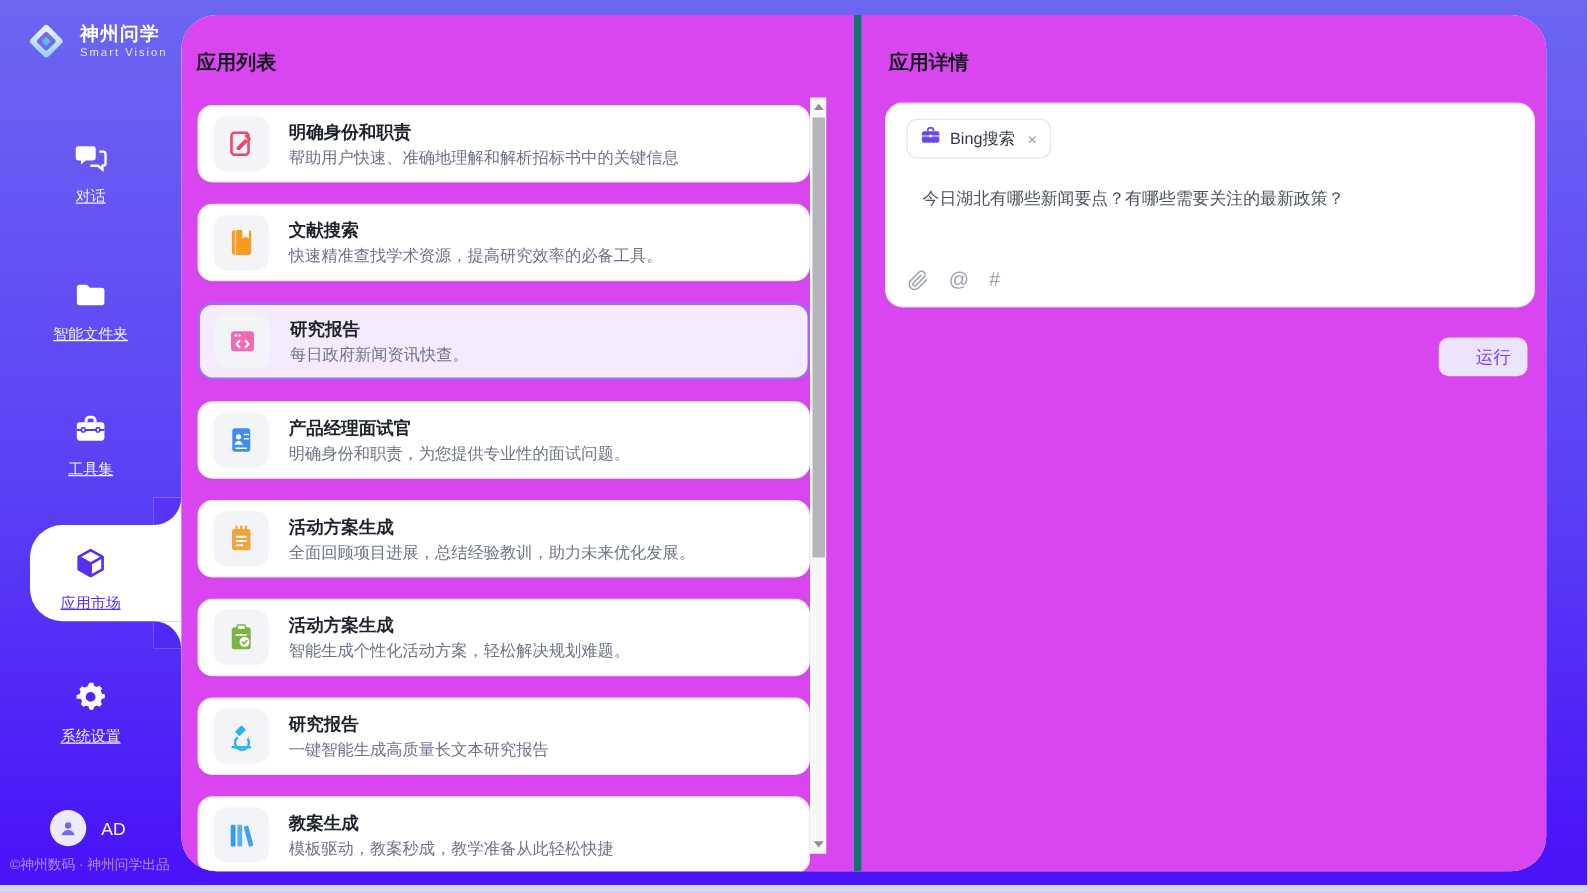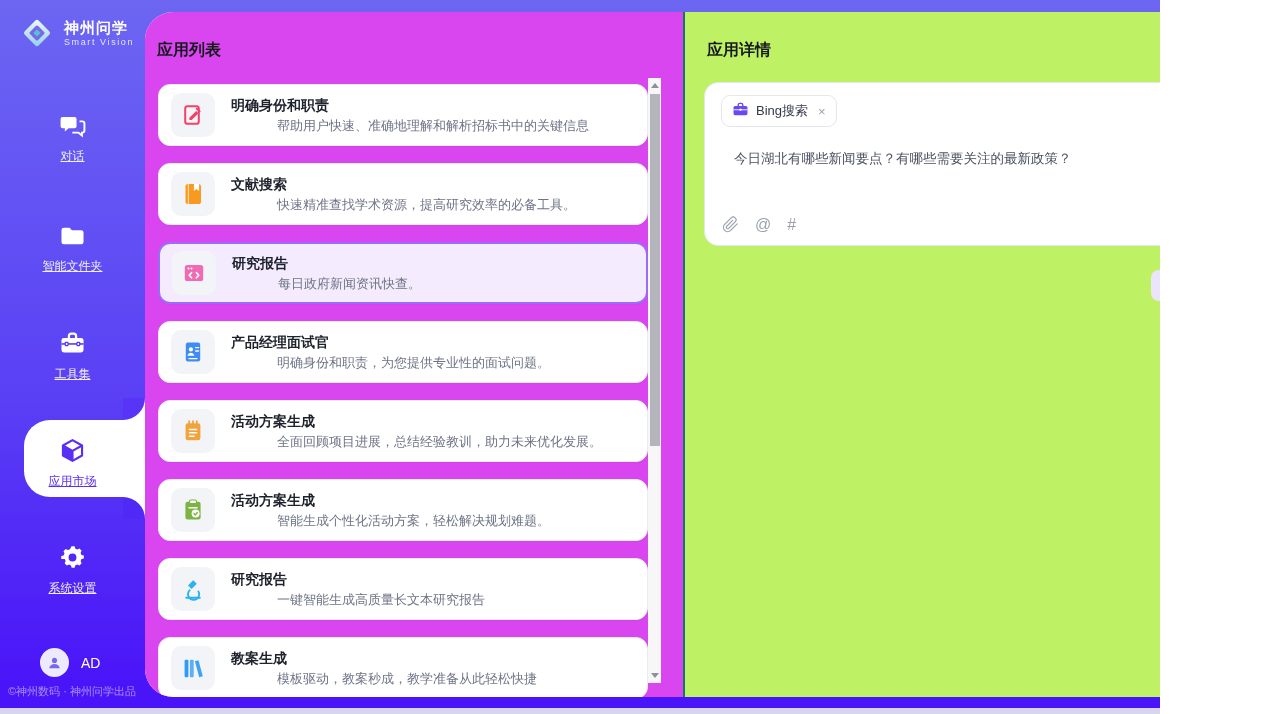--- a/index.html
+++ b/index.html
@@ -1,17 +1,17 @@
 <!DOCTYPE html>
 <html style="--accent: #5b2ef5; --sel-bg: #f4ebfe; --sel-border: #9d6bf9; --run-bg: #ece4fd; --run-fg: #7b42f3;"><head>
 <meta charset="utf-8">
 <style>
   html,body{margin:0;padding:0;}
   body{font-family:"Liberation Sans","DejaVu Sans",sans-serif;}
-  .screen{position:relative;width:1160px;height:714px;overflow:hidden;
+  .screen{position:relative;width:1270px;height:714px;overflow:hidden;
     background:linear-gradient(180deg,#6c66f2 0%,#5a40f5 55%,#4a14f8 96%);}
   .bottom-strip{position:absolute;left:0;right:0;bottom:0;height:6px;background:#d8d6ee;}
 
   
   .logo{position:absolute;left:16px;top:12px;display:flex;align-items:center;gap:6px;}
   .logo svg{width:42px;height:42px;}
   .brand-name{font-size:15px;font-weight:bold;color:#fff;letter-spacing:1px;line-height:17px;}
   .brand-tag{font-size:9px;color:#e6e4fb;letter-spacing:1.6px;margin-top:1px;}
 
   .nav-item{position:absolute;left:0;width:145px;text-align:center;color:#fff;cursor:pointer;}
@@ -29,34 +29,34 @@
 
   .user-row{position:absolute;left:40px;top:648px;display:flex;align-items:center;gap:12px;cursor:pointer;}
   .avatar{width:29px;height:29px;border-radius:50%;background:#eceafc;display:flex;align-items:center;justify-content:center;}
   .avatar svg{width:17px;height:17px;color:#7668ee;}
   .user-initials{color:#fff;font-size:14px;}
   .side-footer{position:absolute;left:8px;top:684px;font-size:11px;color:rgba(255,255,255,0.5);white-space:nowrap;}
 
   
   .content{position:absolute;left:145px;top:12px;width:1092px;height:685px;border-radius:28px;background:#fff;overflow:hidden;display:flex;}
   .panel-left{position:relative;width:538px;background:#d946ef;flex:none;}
-  .panel-right{position:relative;flex:1;background:#bef264;border-left:2px solid #0f766e;}
+  .panel-right{position:relative;flex:1;background:#d946ef;border-left:6px solid #0f766e;}
 
   .panel-title{position:absolute;left:12px;top:28px;font-size:16px;font-weight:bold;color:#17191f;}
   .panel-right .panel-title{left:22px;}
 
   
   .card-list{position:absolute;left:13px;top:72px;width:490px;}
   .app-card{box-sizing:border-box;height:62px;margin-bottom:17px;border:1px solid #ebedf2;border-radius:12px;
     display:flex;align-items:center;padding:0 14px 0 12px;background:#fff;cursor:pointer;box-shadow:0 1px 2px rgba(20,20,40,0.03);}
   .app-card.selected{background:var(--sel-bg,#f4ebfe);border:2px solid var(--sel-border,#9d6bf9);}
   .tile{width:44px;height:44px;border-radius:10px;background:#f3f4f8;display:flex;align-items:center;justify-content:center;margin-right:16px;flex:none;}
   .tile svg{width:24px;height:24px;}
   .card-title{font-size:14px;font-weight:bold;color:#1e222c;line-height:16px;}
-  .card-desc{font-size:13px;color:#6e7487;margin-top:5px;line-height:16px;margin-left:46px;}
+  .card-desc{font-size:13px;color:#6e7487;margin-top:5px;line-height:16px;}
 
   
   .scrollbar{position:absolute;left:503px;top:66px;width:13px;height:605px;background:#f7f7f8;}
   .sb-arrow{position:absolute;left:2.5px;width:0;height:0;border-left:4px solid transparent;border-right:4px solid transparent;cursor:pointer;}
   .sb-arrow.up{top:5px;border-bottom:5px solid #8d9097;}
   .sb-arrow.down{bottom:5px;border-top:5px solid #8d9097;}
   .sb-thumb{position:absolute;left:1.5px;top:16px;width:10px;height:352px;background:#b3b5bb;cursor:pointer;}
 
   
   .input-card{position:absolute;left:19px;top:70px;width:520px;height:164px;background:#fff;border:1px solid #e5e6ee;border-radius:14px;box-sizing:border-box;cursor:text;}

